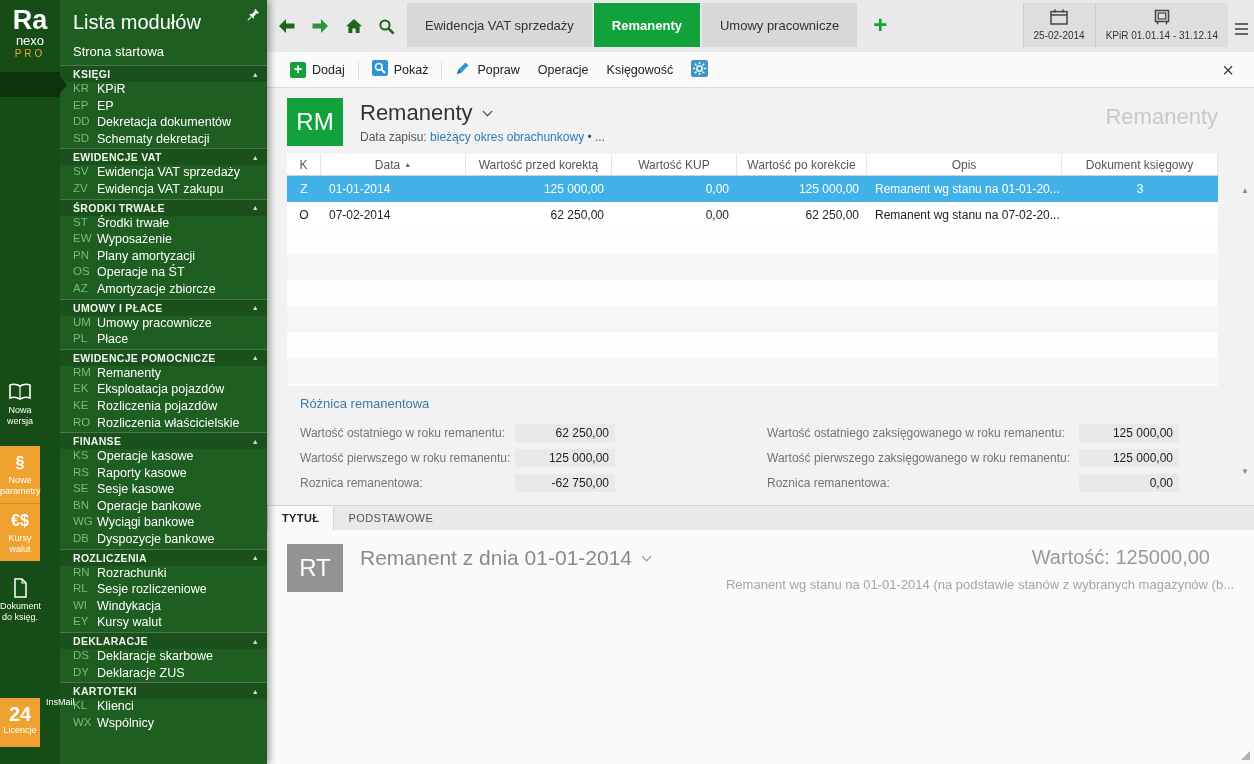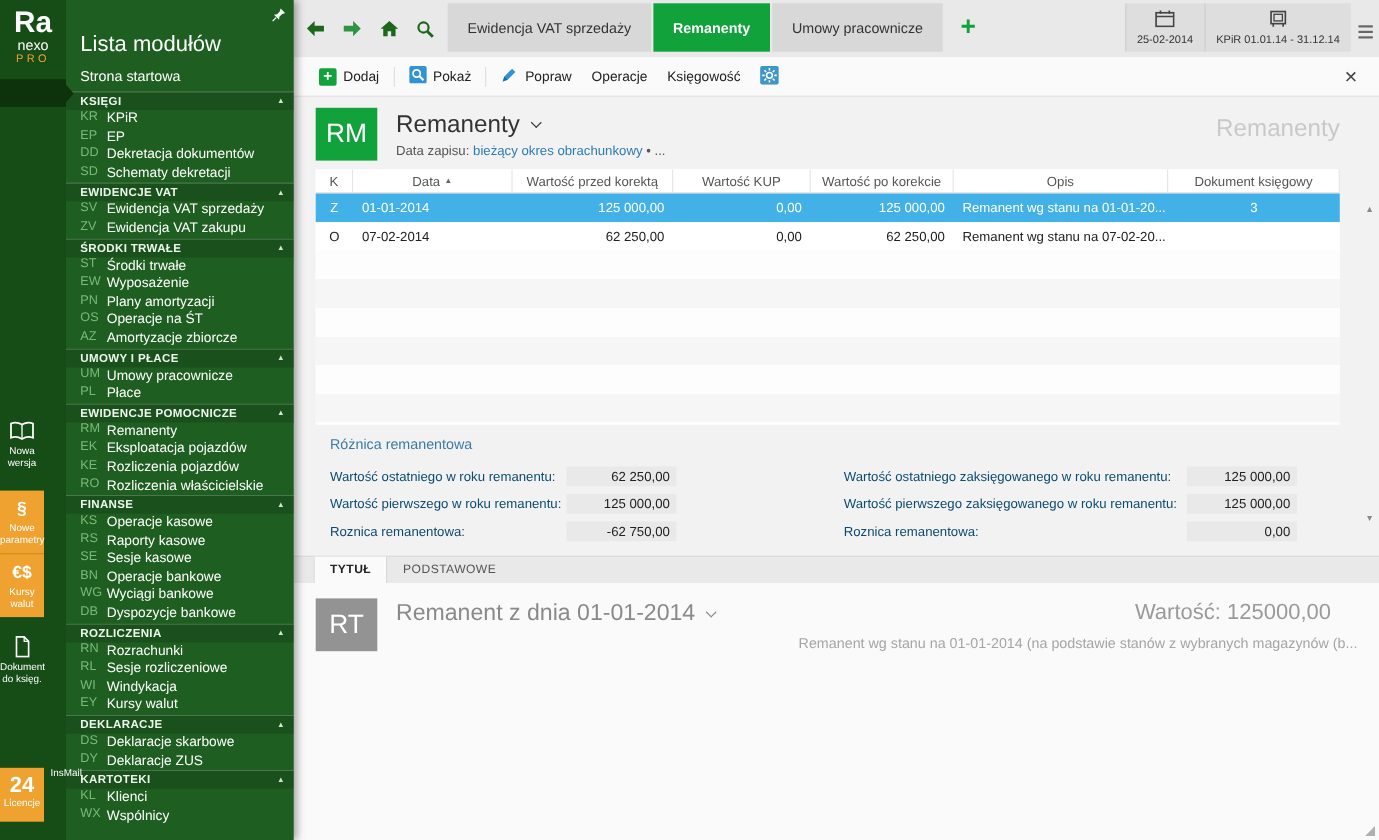--- a/index.html
+++ b/index.html
@@ -21,21 +21,21 @@
   .ri-param { top:446px; height:57px; }
   .ri-kursy { top:503px; height:58px; border-top:1px solid #d88f1f; }
   .ri-dok { top:572px; height:56px; }
   .ri-mail { top:668px; height:52px;padding-left:46px; }
   .ri-lic { top:698px; height:49px; }
   .ri-big { font-size:20px; font-weight:bold; line-height:22px; }
   .ric-text { font-size:16px; font-weight:bold; }
 
   
   .sidebar { width:207px; flex:none; background:#1e5e20; color:#fff; position:relative; z-index:3; box-shadow:3px 0 7px rgba(0,0,0,.35); }
-  .sidebar-title { font-size:20px; padding:11px 0 7px 13px; font-weight:normal;margin-top:18px; }
+  .sidebar-title { font-size:20px; padding:11px 0 7px 13px; font-weight:normal; }
   .pin { position:absolute; top:7px; right:7px; cursor:pointer; opacity:.95; }
   .sidebar-home { font-size:13px; padding:3px 0 6px 13px; cursor:pointer; }
   .sec-head { height:17px; display:flex; align-items:center; justify-content:space-between; padding:0 8px 0 13px; font-size:10.5px; font-weight:bold; letter-spacing:.3px; color:#eef6ee; background:rgba(0,0,0,.14); border-top:1px solid rgba(255,255,255,.22); cursor:pointer; }
   .sec-arrow { font-size:7px; color:#cfe3cf; }
   .side-item { height:16.6px; display:flex; align-items:flex-start; padding-left:13px; font-size:12.5px; cursor:pointer; white-space:nowrap; }
   .side-item .code { width:24px; flex:none; color:#7ab97a; font-size:11.5px; }
   .side-item .lbl { color:#fff; }
 
   
   .mainCol { flex:1; display:flex; flex-direction:column; min-width:0; background:#f2f2f2; }
@@ -82,26 +82,26 @@
 
   .vscroll { position:absolute; right:2px; top:98px; width:14px; height:290px; display:flex; flex-direction:column; justify-content:space-between; align-items:center; }
   .varrow { font-size:8px; color:#8a8a8a; cursor:pointer; }
 
   .summary { padding:10px 20px 0 33px; }
   .sum-title { color:#3d7aa6; font-size:13px; margin-bottom:9px; }
   .sum-grid { display:flex; }
   .sum-col { }
   .sum-col.right { margin-left:152px; }
   .sum-row { display:flex; align-items:center; height:25px; }
-  .sum-label { font-size:12px; color:#0c4a6e; }
+  .sum-label { font-size:12px; color:#737373; }
   .sum-col.left .sum-label { width:215px; }
   .sum-col.right .sum-label { width:312px; }
   .sum-val { width:100px; height:18px; background:#e9e9e9; display:flex; align-items:center; justify-content:flex-end; padding-right:6px; font-size:12px; color:#222; cursor:text; }
 
-  .dtabs { height:25px; flex:none; background:#e9e9e9; border-top:1px solid #d5d5d5; display:flex; align-items:stretch; padding-left:18px; }
+  .dtabs { height:25px; flex:none; background:#e9e9e9; border-top:1px solid #d5d5d5; display:flex; align-items:stretch; }
   .dtab { padding:0 14px; display:flex; align-items:center; font-size:11px; letter-spacing:.4px; color:#555; cursor:pointer; }
   .dtab.active { background:#fafafa; color:#222; font-weight:bold; border-left:1px solid #d5d5d5; border-right:1px solid #d5d5d5; }
 
   .detail { height:234px; flex:none; background:#fafafa; position:relative; padding:14px 20px 0 20px; }
   .detail-head { display:flex; }
   .badge.gray { background:#939393;text-align:right; }
   .dtxt { margin-left:17px; flex:1; min-width:0; padding-top:2px;text-align:right; }
   .dtitle-row { display:flex; align-items:flex-start; justify-content:space-between; }
   .dtitle { font-size:21px; color:#8a8a8a; display:flex; align-items:center; cursor:pointer; }
   .dvalue { font-size:20px; color:#9a9a9a; white-space:nowrap; padding-right:24px; }

